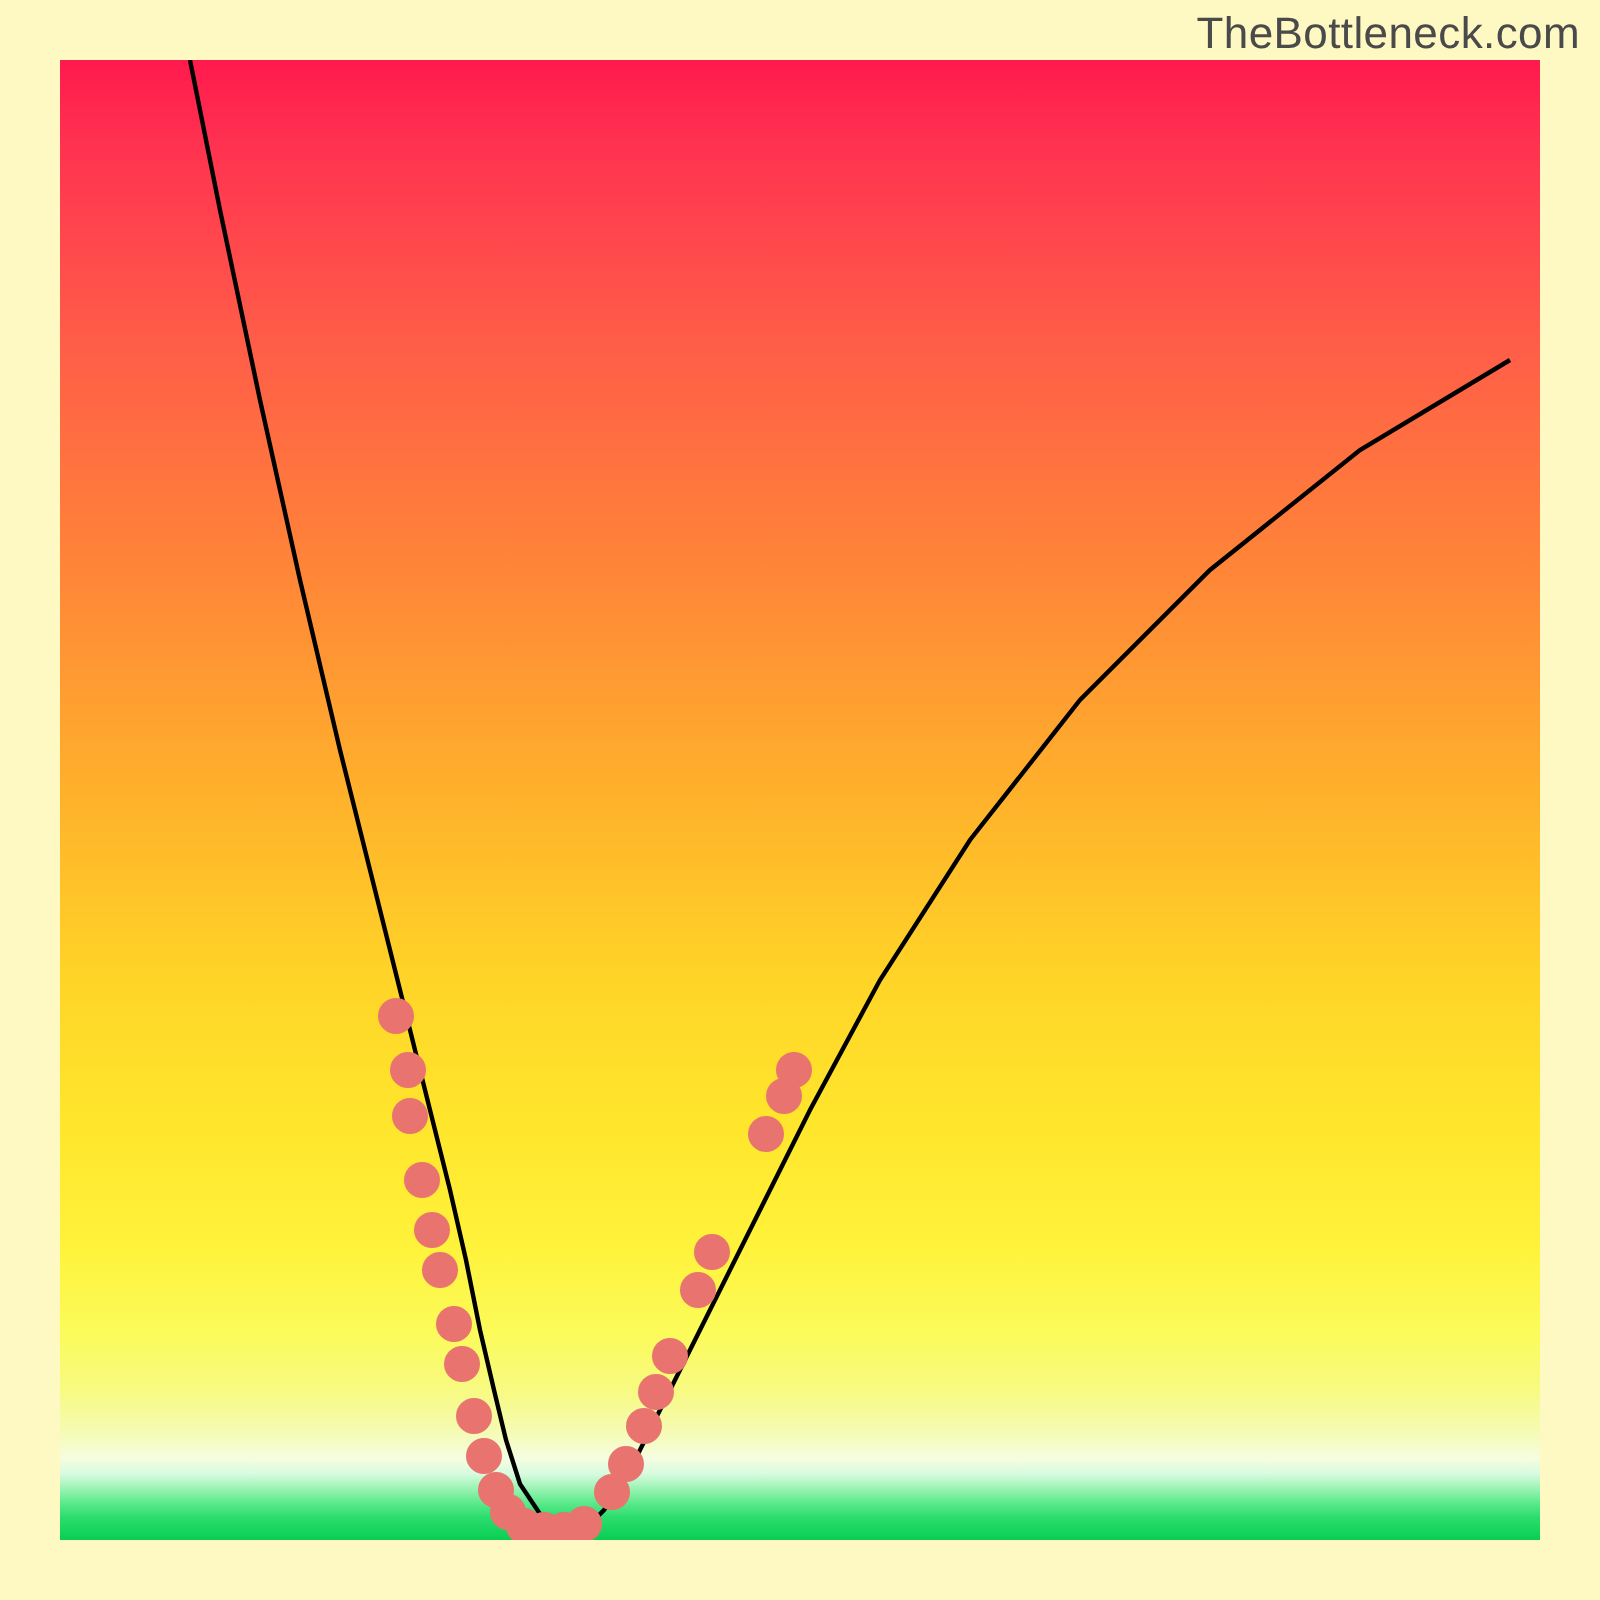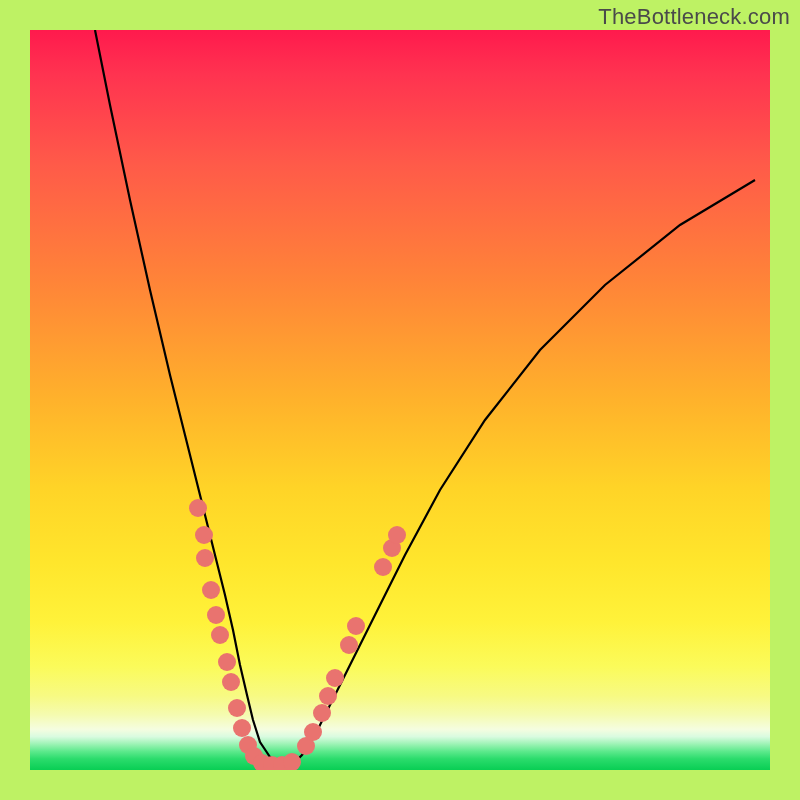--- a/index.html
+++ b/index.html
@@ -8,21 +8,21 @@
     width: 800px;
     height: 800px;
     overflow: hidden;
     background: #000;
     font-family: Arial, Helvetica, sans-serif;
   }
   .frame {
     position: absolute;
     left: 0; top: 0;
     width: 800px; height: 800px;
-    background: #bef264;
+    background: #fef9c3;
   }
   .plot-area {
     position: absolute;
     left: 30px;
     top: 30px;
     width: 740px;
     height: 740px;
     
     background: linear-gradient(
       to bottom,

